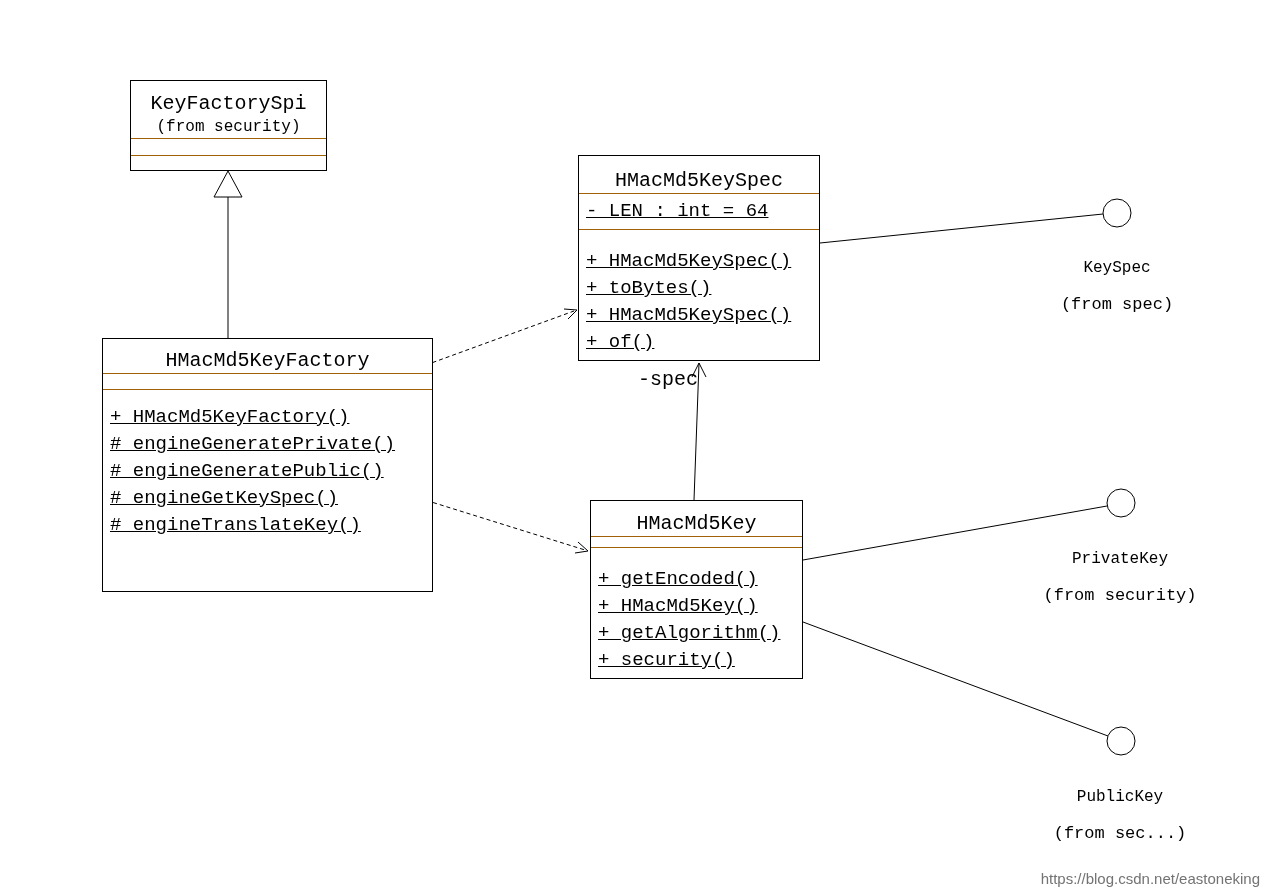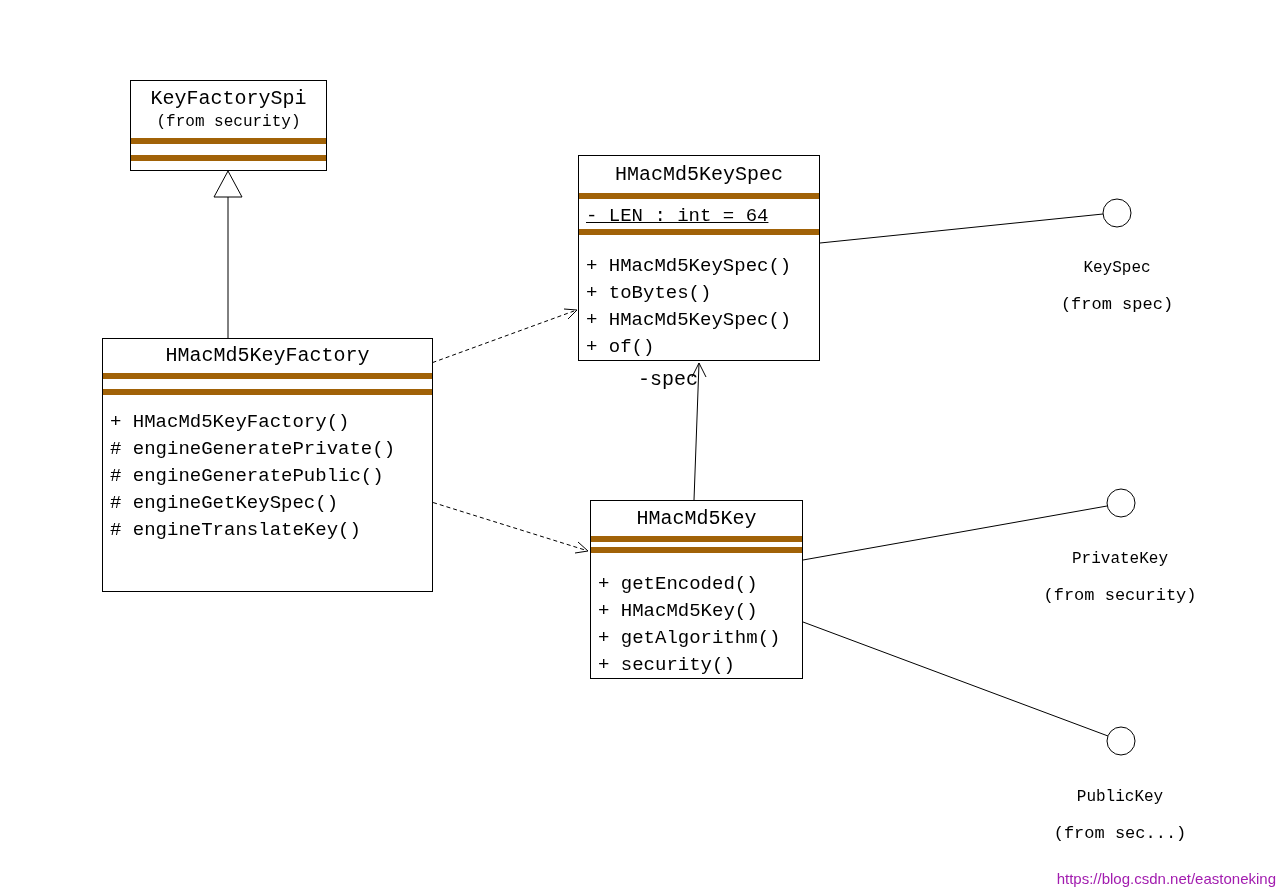--- a/index.html
+++ b/index.html
@@ -13,43 +13,43 @@
   }
   .connectors { position:absolute; left:0; top:0; z-index:1; }
 
   .uml-class {
     position:absolute; z-index:2;
     background:#ffffff;
     border:1px solid #000;
     display:flex; flex-direction:column;
   }
   .cmp { overflow:hidden; flex-shrink:0; }
-  .cmp + .cmp { border-top:6px solid #a16207; }
+  .cmp + .cmp { border-top:1px solid #a16207; }
   .cmp.grow { flex:1 1 auto; }
-  .title-cmp { display:flex; flex-direction:column; align-items:center; justify-content:center; }
+  .title-cmp { display:flex; flex-direction:column; align-items:center; justify-content:flex-end; }
   .cls-name { font-size:20px; line-height:24px; white-space:nowrap; }
   .cls-pkg  { font-size:16px; line-height:22px; white-space:nowrap; }
-  .attr-row, .method-row { font-size:19px; line-height:27px; padding-left:7px; white-space:nowrap; }
+  .attr-row, .method-row { font-size:19px; line-height:27px; padding-left:7px; white-space:nowrap;text-decoration:underline; }
   .attr-cmp { padding-top:4px; }
   .methods-cmp { padding-top:14px; }
   .methods-cmp.late { padding-top:18px; }
   .underlined { text-decoration:underline; }
 
   .iface-label { position:absolute; z-index:2; width:200px; text-align:center; }
   .iface-name { font-size:16px; line-height:24px; margin-bottom:15px; white-space:nowrap; }
   .iface-pkg  { font-size:17px; line-height:20px; white-space:nowrap; }
 
   .assoc-label { position:absolute; z-index:2; font-size:20px; white-space:nowrap;text-align:center; }
 
   .watermark {
     position:absolute; z-index:3;
-    right:4px; bottom:6px;
+    right:20px; bottom:6px;
     font-family:"Liberation Sans",sans-serif;
     font-size:15px;
-    color:#a21caf;
+    color:#737373;
   }
 </style>
 </head>
 <body>
 
 <svg class="connectors" width="1280" height="893" viewBox="0 0 1280 893">
   <g stroke="#000" fill="none" stroke-width="1">
 
     <g>
       <line x1="228" y1="338" x2="228" y2="197"></line>

